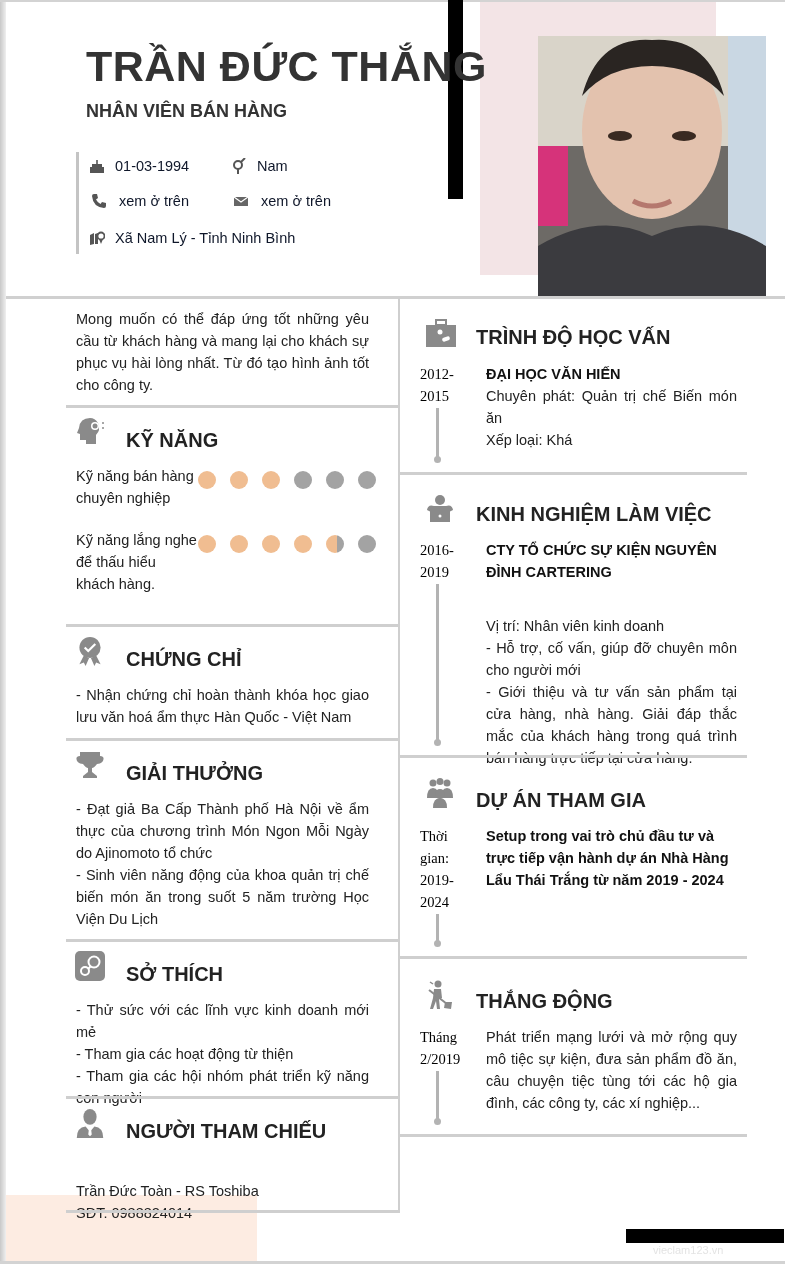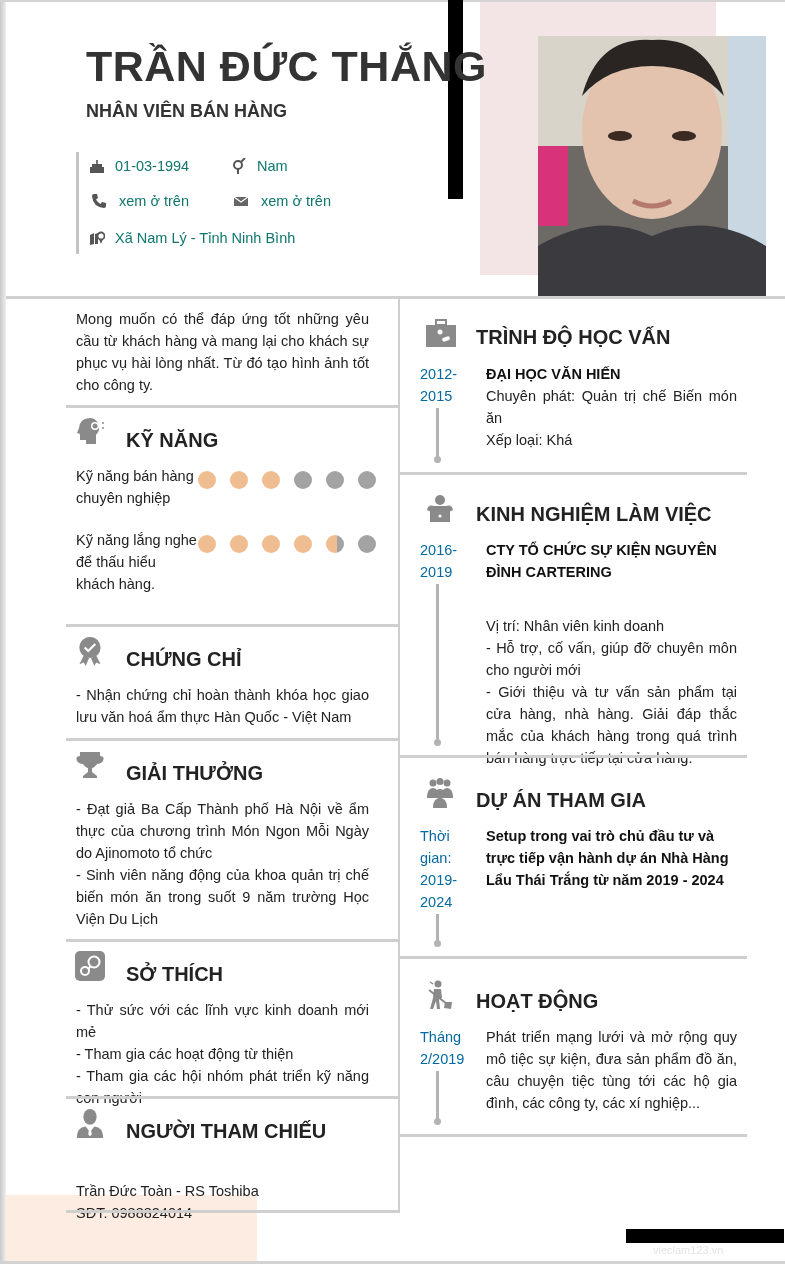--- a/index.html
+++ b/index.html
@@ -10,36 +10,36 @@
   .bottom-border { position:absolute; left:0; top:1261px; width:785px; height:3px; background:#d3d3d3; }
   .header-divider { position:absolute; left:6px; top:296px; width:779px; height:3px; background:#d0d0d0; }
 
   .name { position:absolute; left:86px; top:42px; font-size:43px; font-weight:bold; color:#333; letter-spacing:0.5px; white-space:nowrap; }
   .job { position:absolute; left:86px; top:101px; font-size:18px; font-weight:bold; color:#333; white-space:nowrap; }
   .black-bar { position:absolute; left:448px; top:0; width:15px; height:199px; background:#000; }
   .pink-block { position:absolute; left:480px; top:2px; width:236px; height:273px; background:#f3e4e6; }
   .photo { position:absolute; left:538px; top:36px; width:228px; height:260px; overflow:hidden; background:#2b2b2e; }
 
   .info { position:absolute; left:76px; top:152px; width:3px; height:102px; background:#c4c4c4; }
-  .info-item { position:absolute; font-size:14.5px; color:#0f766e; white-space:nowrap; display:flex; align-items:center; }
+  .info-item { position:absolute; font-size:14.5px; color:#0f172a; white-space:nowrap; display:flex; align-items:center; }
   .info-item .ic { width:16px; height:16px; margin-right:10px; display:inline-block; }
 
   .vline { position:absolute; background:#cfcfcf; }
   .hline { position:absolute; height:3px; background:#cfcfcf; }
 
   .text { position:absolute; font-size:14.5px; line-height:22px; color:#222; text-align:justify; }
   .sec-title { position:absolute; font-size:20px; font-weight:bold; color:#222; white-space:nowrap; }
   .sec-icon { position:absolute; width:30px; height:30px; }
 
   .skill-label { position:absolute; font-size:14.5px; line-height:22px; color:#222; }
   .dot { position:absolute; width:18px; height:18px; border-radius:50%; background:#a3a3a3; }
   .dot.full { background:#f0bd91; }
   .dot.half { background:linear-gradient(to right,#f0bd91 0 60%,#a3a3a3 60% 100%); }
 
-  .year { position:absolute; font-size:14.5px; line-height:22px; color:#0369a1; }
+  .year { position:absolute; font-size:14.5px; line-height:22px; color:#000000;font-family:Liberation Serif, serif; }
   .tl { position:absolute; width:3px; background:#b3b3b3; }
   .tl-dot { position:absolute; width:7px; height:7px; border-radius:50%; background:#b3b3b3; }
   .entry-title { position:absolute; font-size:14.5px; font-weight:bold; line-height:22px; color:#111; }
 
   .peach-block { position:absolute; left:6px; top:1195px; width:251px; height:66px; background:#fdece2; }
   .footer-bar { position:absolute; left:626px; top:1229px; width:158px; height:14px; background:#000; }
   .watermark { position:absolute; left:653px; top:1244px; font-size:11px; color:#e4e4e4; }
 </style>
 </head>
 <body>
@@ -151,21 +151,21 @@
   <div class="text" style="left:76px;top:684px;width:293px;">- Nhận chứng chỉ hoàn thành khóa học giao lưu văn hoá ẩm thực Hàn Quốc - Việt Nam</div>
 
   <div class="hline" style="left:66px;top:738px;width:334px;"></div>
 
   <svg class="sec-icon" style="left:75px;top:750px;" viewBox="0 0 30 30">
     <path d="M5 2 L25 2 L25 6 Q30 6 28 11 Q26 14 22 14 Q19 18 17 18 L17 22 L22 26 L22 28 L8 28 L8 26 L13 22 L13 18 Q11 18 8 14 Q4 14 2 11 Q0 6 5 6 Z" fill="#8a8a8a"></path>
   </svg>
   <div class="sec-title" style="left:126px;top:762px;">GIẢI THƯỞNG</div>
   <div class="text" style="left:76px;top:798px;width:293px;">
     <div>- Đạt giả Ba Cấp Thành phố Hà Nội về ẩm thực của chương trình Món Ngon Mỗi Ngày do Ajinomoto tổ chức</div>
-    <div>- Sinh viên năng động của khoa quản trị chế biến món ăn trong suốt 9 năm trường Học Viện Du Lịch</div>
+    <div>- Sinh viên năng động của khoa quản trị chế biến món ăn trong suốt 5 năm trường Học Viện Du Lịch</div>
   </div>
 
   <div class="hline" style="left:66px;top:939px;width:334px;"></div>
 
   <svg class="sec-icon" style="left:75px;top:951px;" viewBox="0 0 30 30">
     <rect x="0" y="0" width="30" height="30" rx="5" fill="#8a8a8a"></rect>
     <circle cx="19" cy="11" r="5.5" fill="none" stroke="#fff" stroke-width="2"></circle>
     <circle cx="10" cy="20" r="4" fill="none" stroke="#fff" stroke-width="2"></circle>
     <line x1="13" y1="18" x2="16" y2="15" stroke="#fff" stroke-width="2"></line>
   </svg>
@@ -261,21 +261,21 @@
 
   <div class="hline" style="left:400px;top:956px;width:347px;"></div>
 
   <svg class="sec-icon" style="left:425px;top:980px;" viewBox="0 0 30 30">
     <circle cx="13" cy="4" r="3.5" fill="#8a8a8a"></circle>
     <path d="M9 9 L16 9 L17 18 L14 19 L15 29 L12 29 L11 21 L8 29 L5 29 L8 18 Z" fill="#8a8a8a"></path>
     <line x1="4" y1="10" x2="22" y2="24" stroke="#8a8a8a" stroke-width="2"></line>
     <path d="M20 22 L27 22 L26 29 L19 28 Z" fill="#8a8a8a"></path>
     <path d="M5 2 L8 4" stroke="#8a8a8a" stroke-width="1.5"></path>
   </svg>
-  <div class="sec-title" style="left:476px;top:990px;">HOẠT ĐỘNG</div>
+  <div class="sec-title" style="left:476px;top:990px;">THẮNG ĐỘNG</div>
 
   <div class="year" style="left:420px;top:1026px;">
     <div>Tháng</div>
     <div>2/2019</div>
   </div>
   <div class="tl" style="left:436px;top:1071px;height:50px;"></div>
   <div class="tl-dot" style="left:434px;top:1118px;"></div>
   <div class="text" style="left:486px;top:1026px;width:251px;">Phát triển mạng lưới và mở rộng quy mô tiệc sự kiện, đưa sản phẩm đồ ăn, câu chuyện tiệc tùng tới các hộ gia đình, các công ty, các xí nghiệp...</div>
 
   <div class="hline" style="left:400px;top:1134px;width:347px;"></div>

